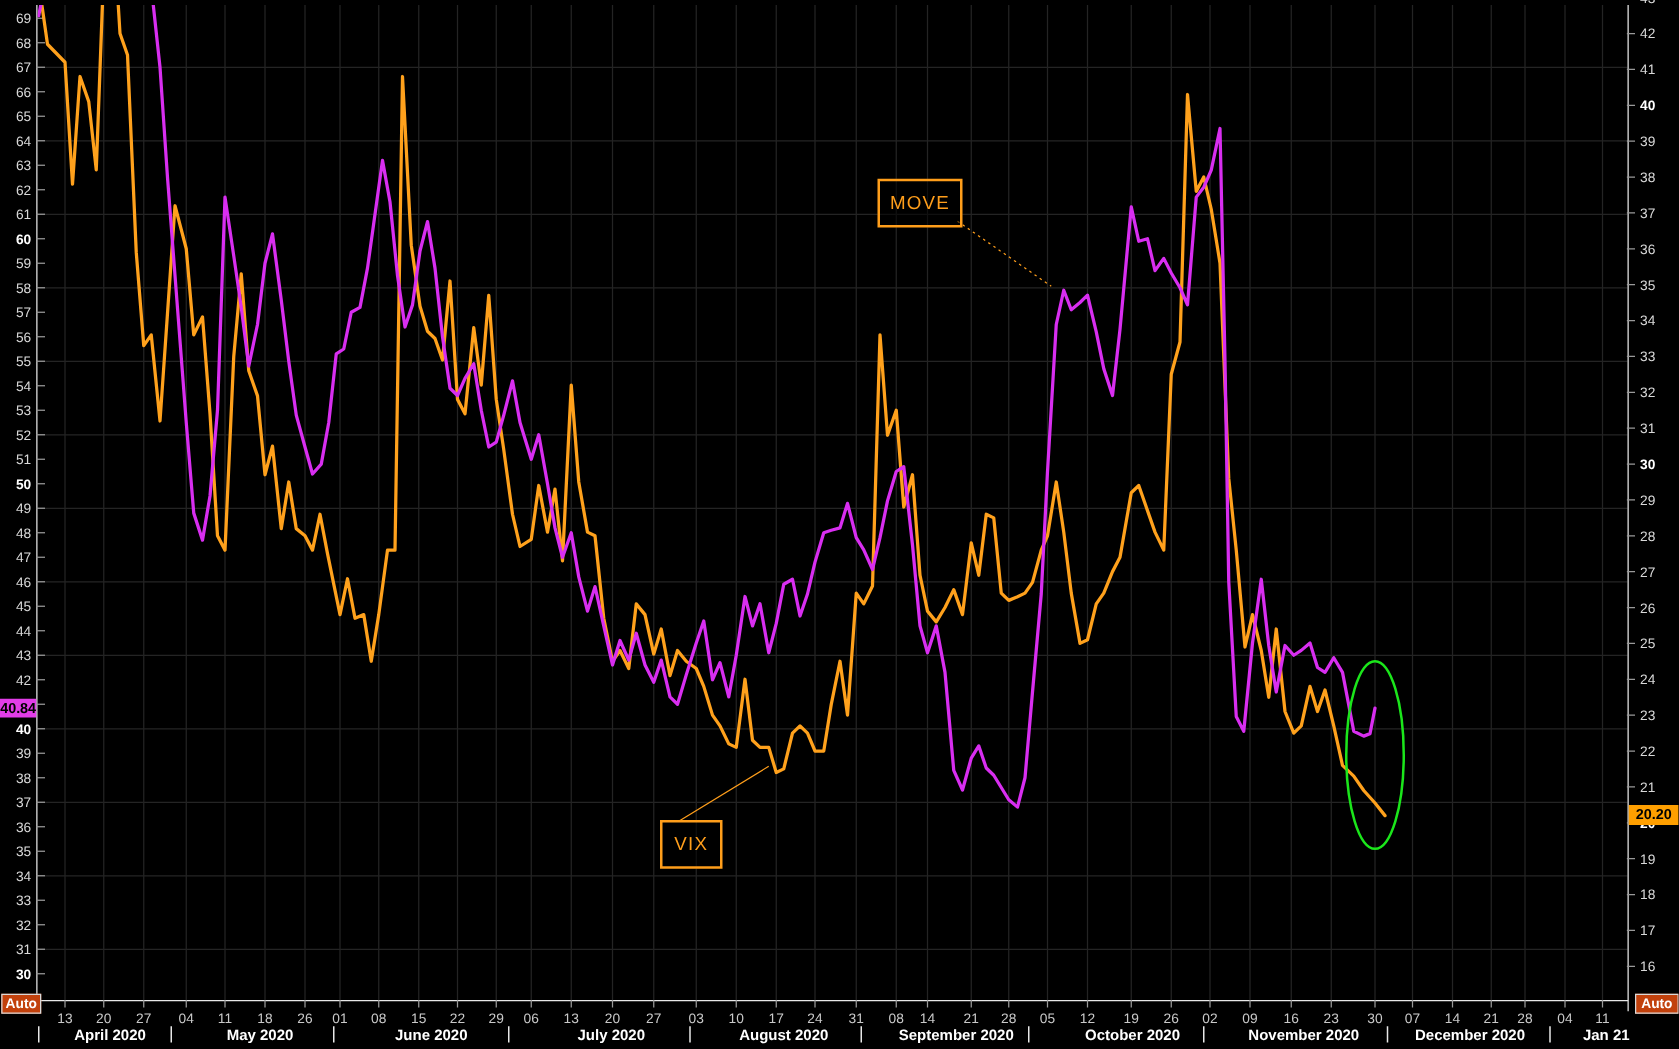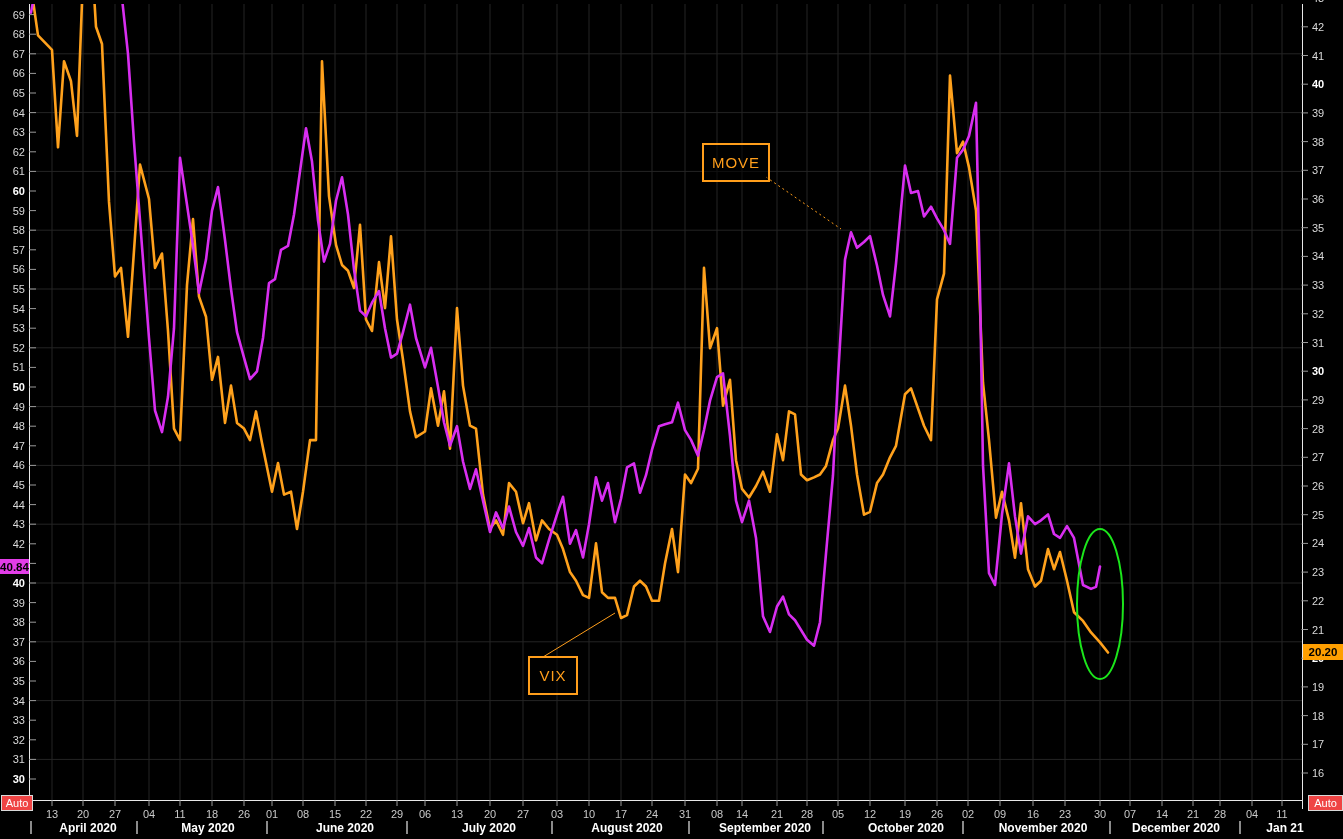--- a/index.html
+++ b/index.html
@@ -8,21 +8,21 @@
   svg{position:absolute;left:0;top:0;}
   .annot-box{position:absolute;border:2px solid #ff9e1b;color:#ff9e1b;background:rgba(0,0,0,.55);
              display:flex;align-items:center;justify-content:center;
              font-size:15px;letter-spacing:1px;text-align:center;}
   .annot-move{left:702px;top:143px;width:64px;height:35px;}
   .annot-vix{left:497px;top:656px;width:46px;height:35px;margin-left:31px;}
   .price-tag{position:absolute;color:#000;font-weight:bold;font-size:11.5px;
              display:flex;align-items:center;justify-content:center;}
   .tag-move{left:0;top:559px;width:29px;height:15px;background:#e23de8;}
   .tag-vix{left:1303px;top:643px;width:40px;height:16px;background:#ff9f00;}
-  .auto-btn{position:absolute;color:#fff;font-weight:normal;font-size:11px;background:#ef4444;
+  .auto-btn{position:absolute;color:#fff;font-weight:bold;font-size:11px;background:#c2410c;
             border:1px solid #d9d9d9;display:flex;align-items:center;justify-content:center;}
   .auto-left{left:1px;top:795px;width:30px;height:14px;}
   .auto-right{left:1308px;top:795px;width:33px;height:14px;}
 </style>
 </head>
 <body>
 
 <div class="stage">
   <svg id="chart" width="1343" height="839" viewBox="0 0 1343 839">
       <clipPath id="plotclip">

